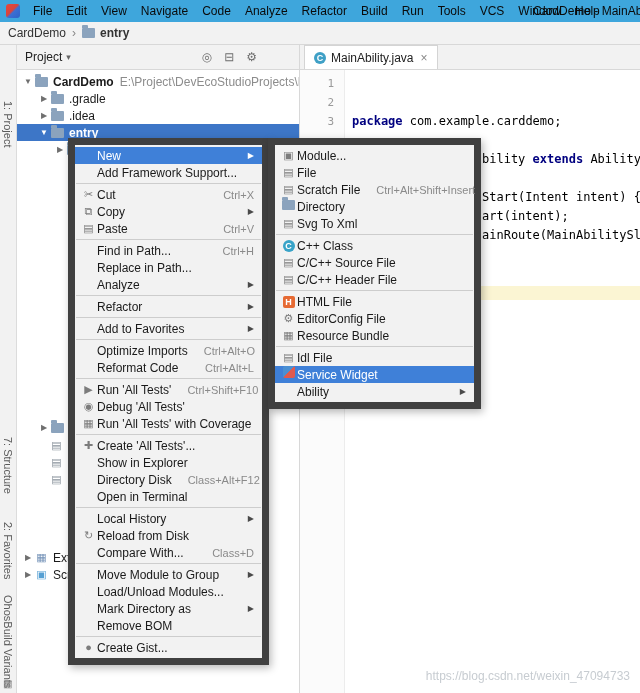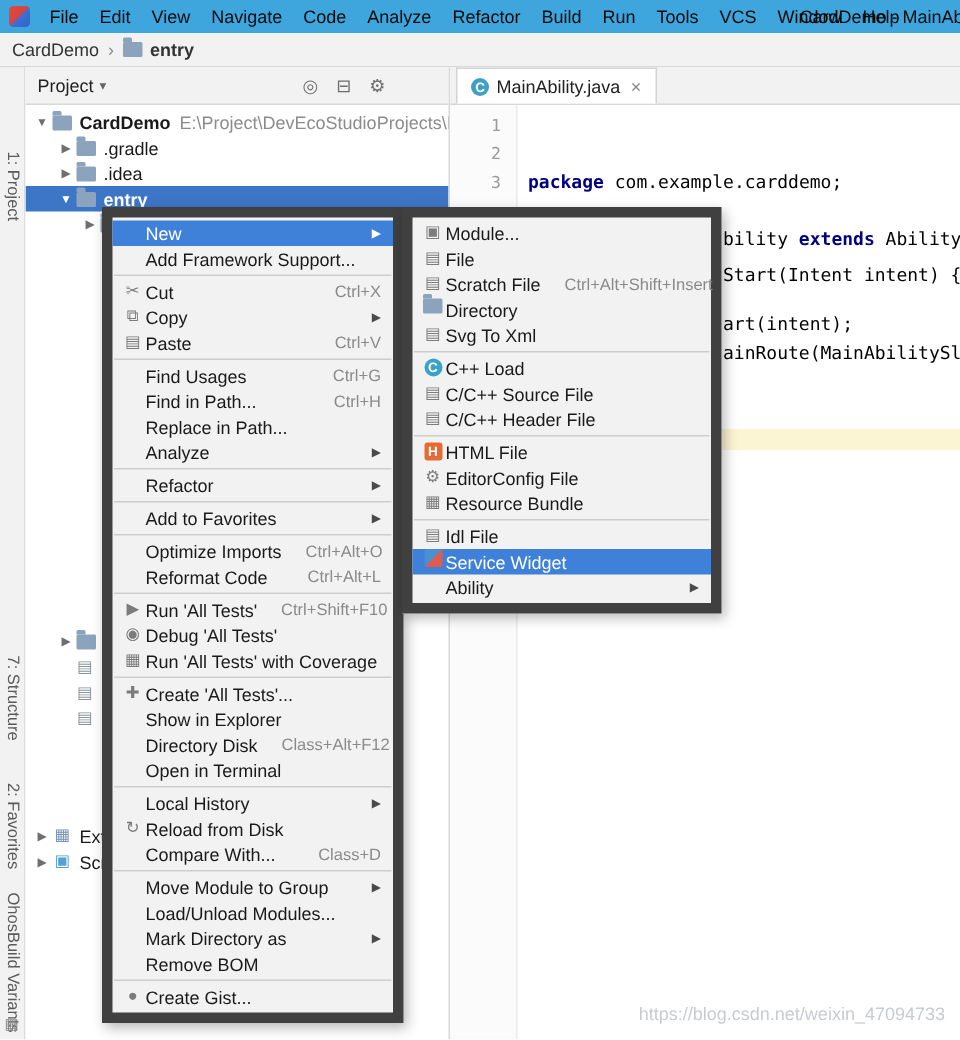--- a/index.html
+++ b/index.html
@@ -206,21 +206,21 @@
         <div>2</div>
         <div>3</div>
       </div>
       <div class="hlband"></div>
       <div class="code">
         <div class="cl"><span class="kw">package</span><span> com.example.carddemo;</span></div>
         <div class="cl"></div>
         <div class="cl"><span class="kw">import</span><span class="foldchip">...</span></div>
       </div>
       <span class="frag" style="top:80px"><span>bility </span><span class="kw">extends</span><span> Ability {</span></span>
-      <span class="frag" style="top:104px"><span>Start(Intent intent) {</span></span>
+      <span class="frag" style="top:118px"><span>Start(Intent intent) {</span></span>
       <span class="frag" style="top:137px"><span>art(intent);</span></span>
       <span class="frag" style="top:156px"><span>ainRoute(MainAbilitySlic</span></span>
     </div>
   </div>
 
   <div class="menu" id="ctxmenu">
     <div class="mi hl">
       <span class="ic"></span>
       <span class="lb">New</span>
       <span class="ar">▶</span>
@@ -241,25 +241,20 @@
       <span class="ar">▶</span>
     </div>
     <div class="mi">
       <span class="ic">▤</span>
       <span class="lb">Paste</span>
       <span class="sc">Ctrl+V</span>
     </div>
     <div class="msep"></div>
     <div class="mi">
       <span class="ic"></span>
-      <span class="lb">Find Usages</span>
-      <span class="sc">Ctrl+G</span>
-    </div>
-    <div class="mi">
-      <span class="ic"></span>
       <span class="lb">Find in Path...</span>
       <span class="sc">Ctrl+H</span>
     </div>
     <div class="mi">
       <span class="ic"></span>
       <span class="lb">Replace in Path...</span>
     </div>
     <div class="mi">
       <span class="ic"></span>
       <span class="lb">Analyze</span>
@@ -379,21 +374,21 @@
       <span class="ic"><span class="fold-ic"></span></span>
       <span class="lb">Directory</span>
     </div>
     <div class="mi">
       <span class="ic ic-file">▤</span>
       <span class="lb">Svg To Xml</span>
     </div>
     <div class="msep"></div>
     <div class="mi">
       <span class="ic"><span class="circ cppc">C</span></span>
-      <span class="lb">C++ Load</span>
+      <span class="lb">C++ Class</span>
     </div>
     <div class="mi">
       <span class="ic ic-blue">▤</span>
       <span class="lb">C/C++ Source File</span>
     </div>
     <div class="mi">
       <span class="ic ic-blue">▤</span>
       <span class="lb">C/C++ Header File</span>
     </div>
     <div class="msep"></div>

